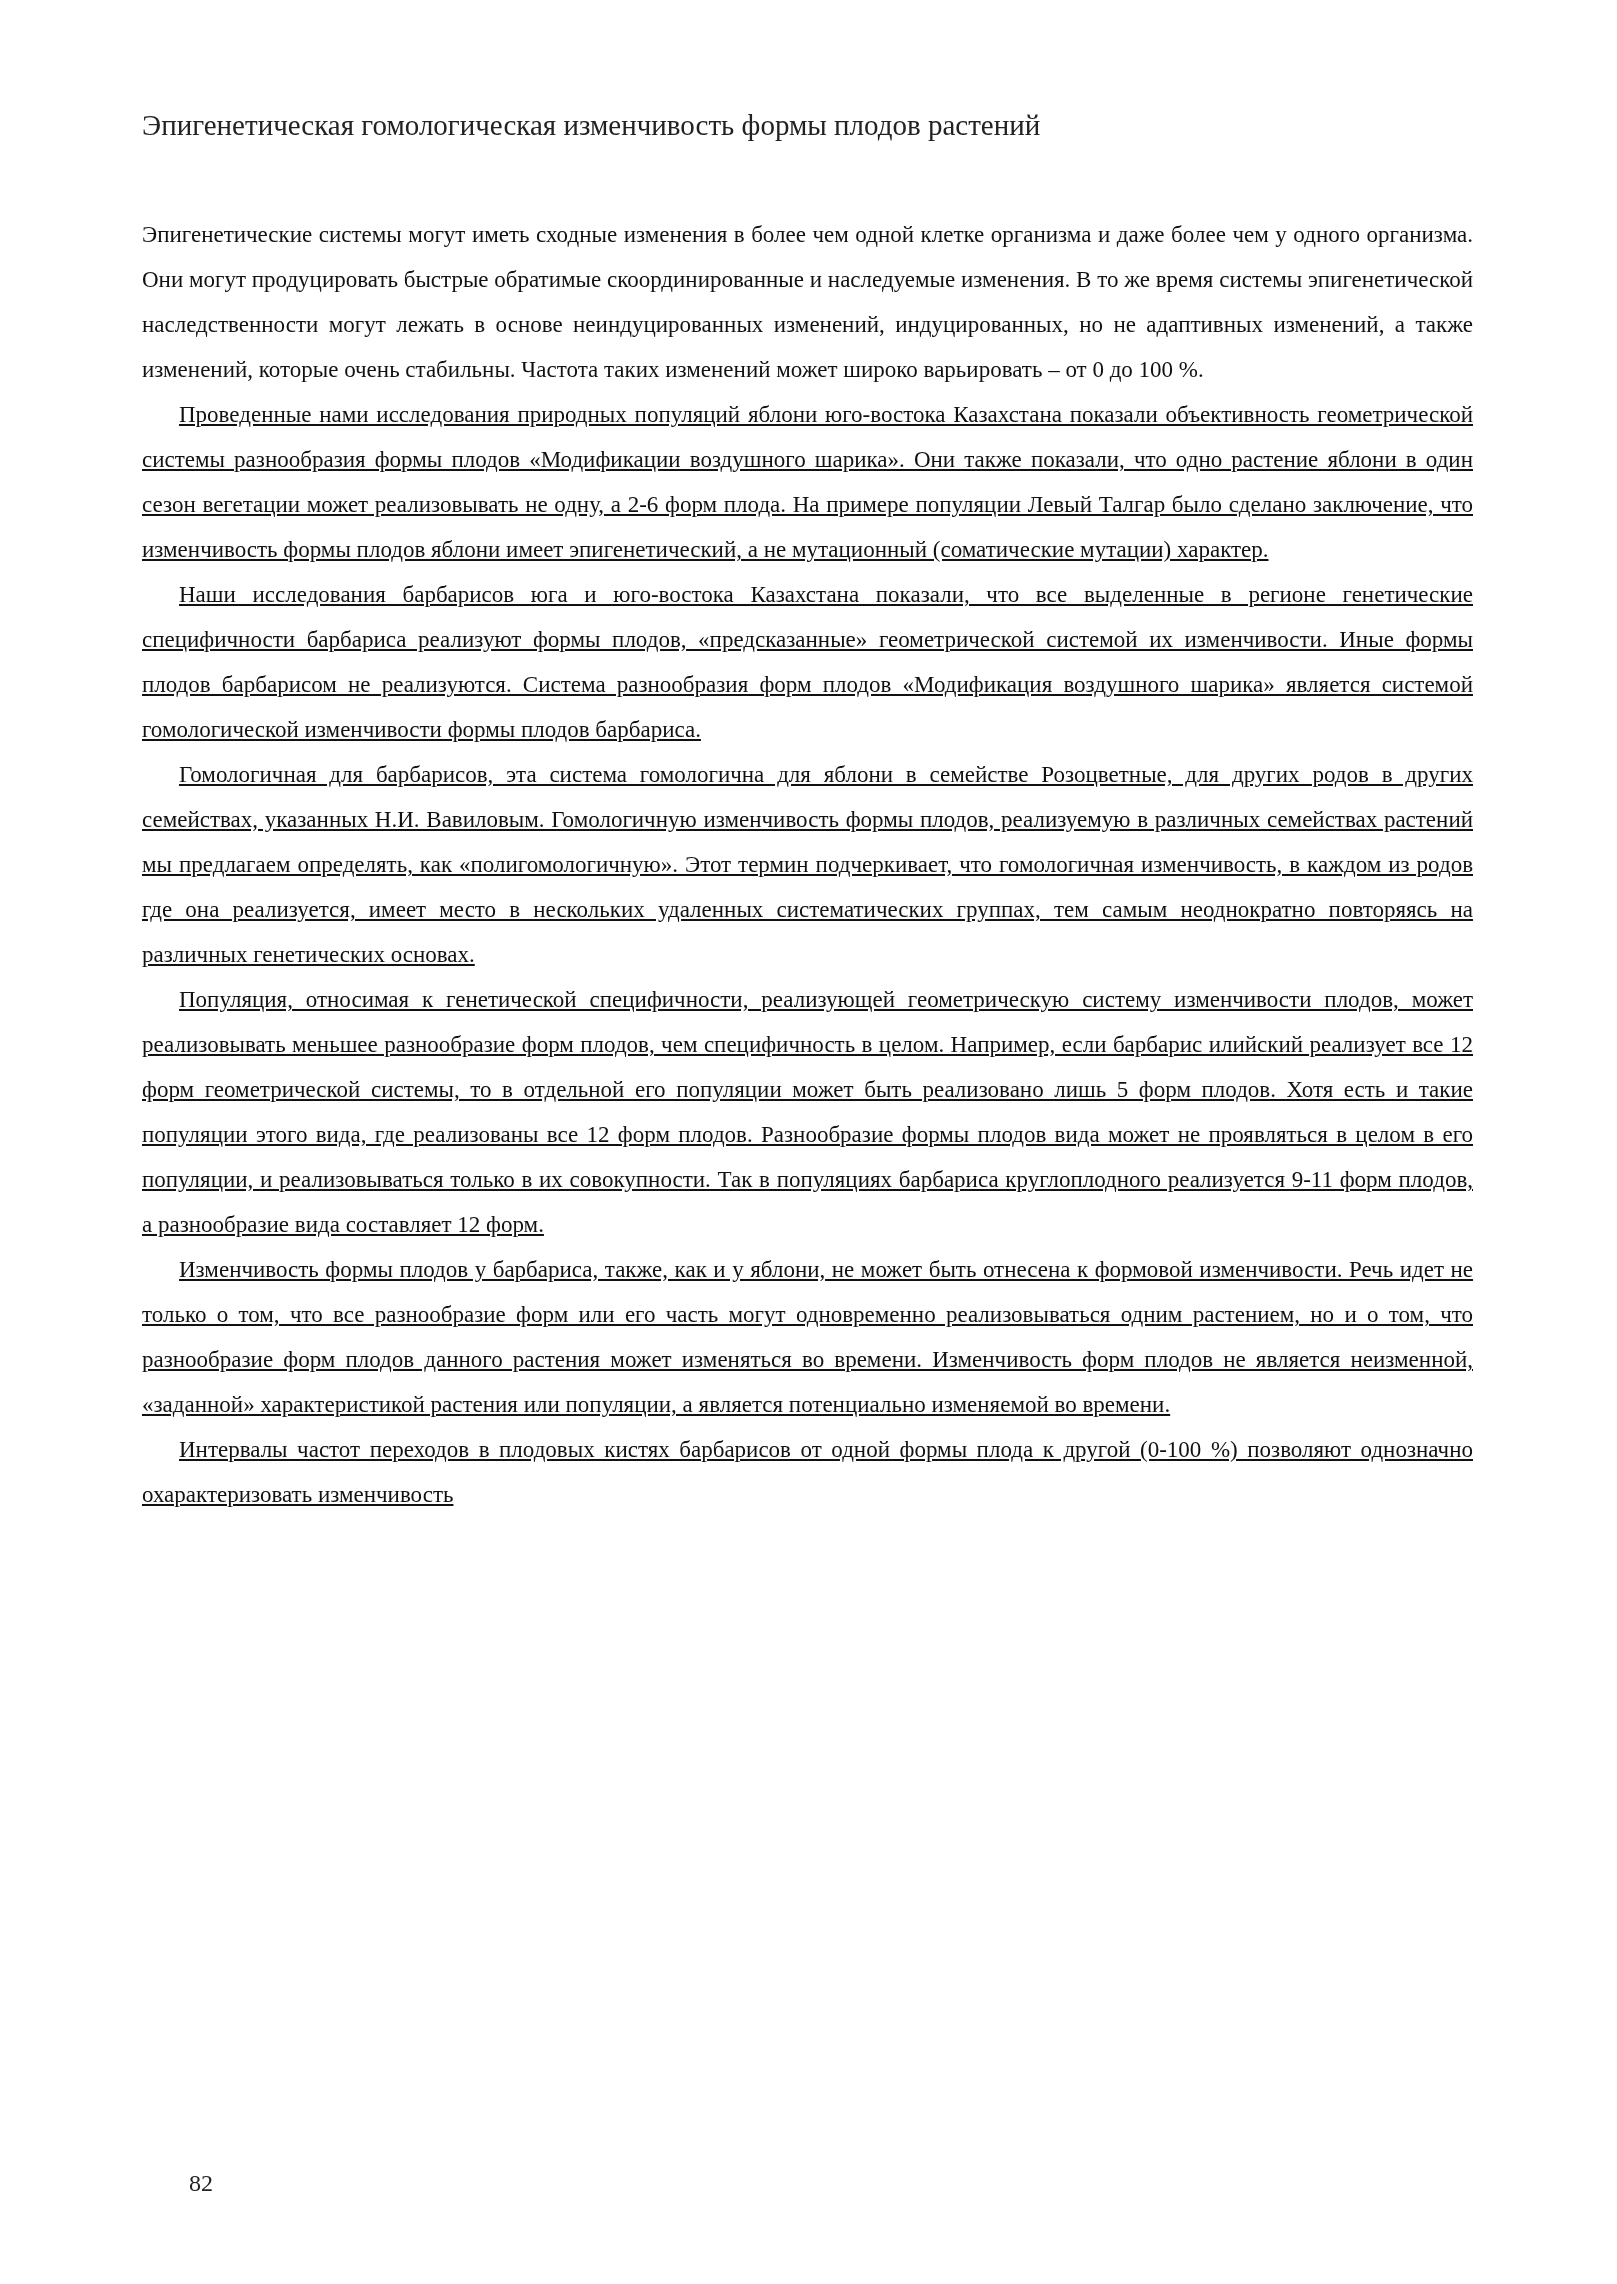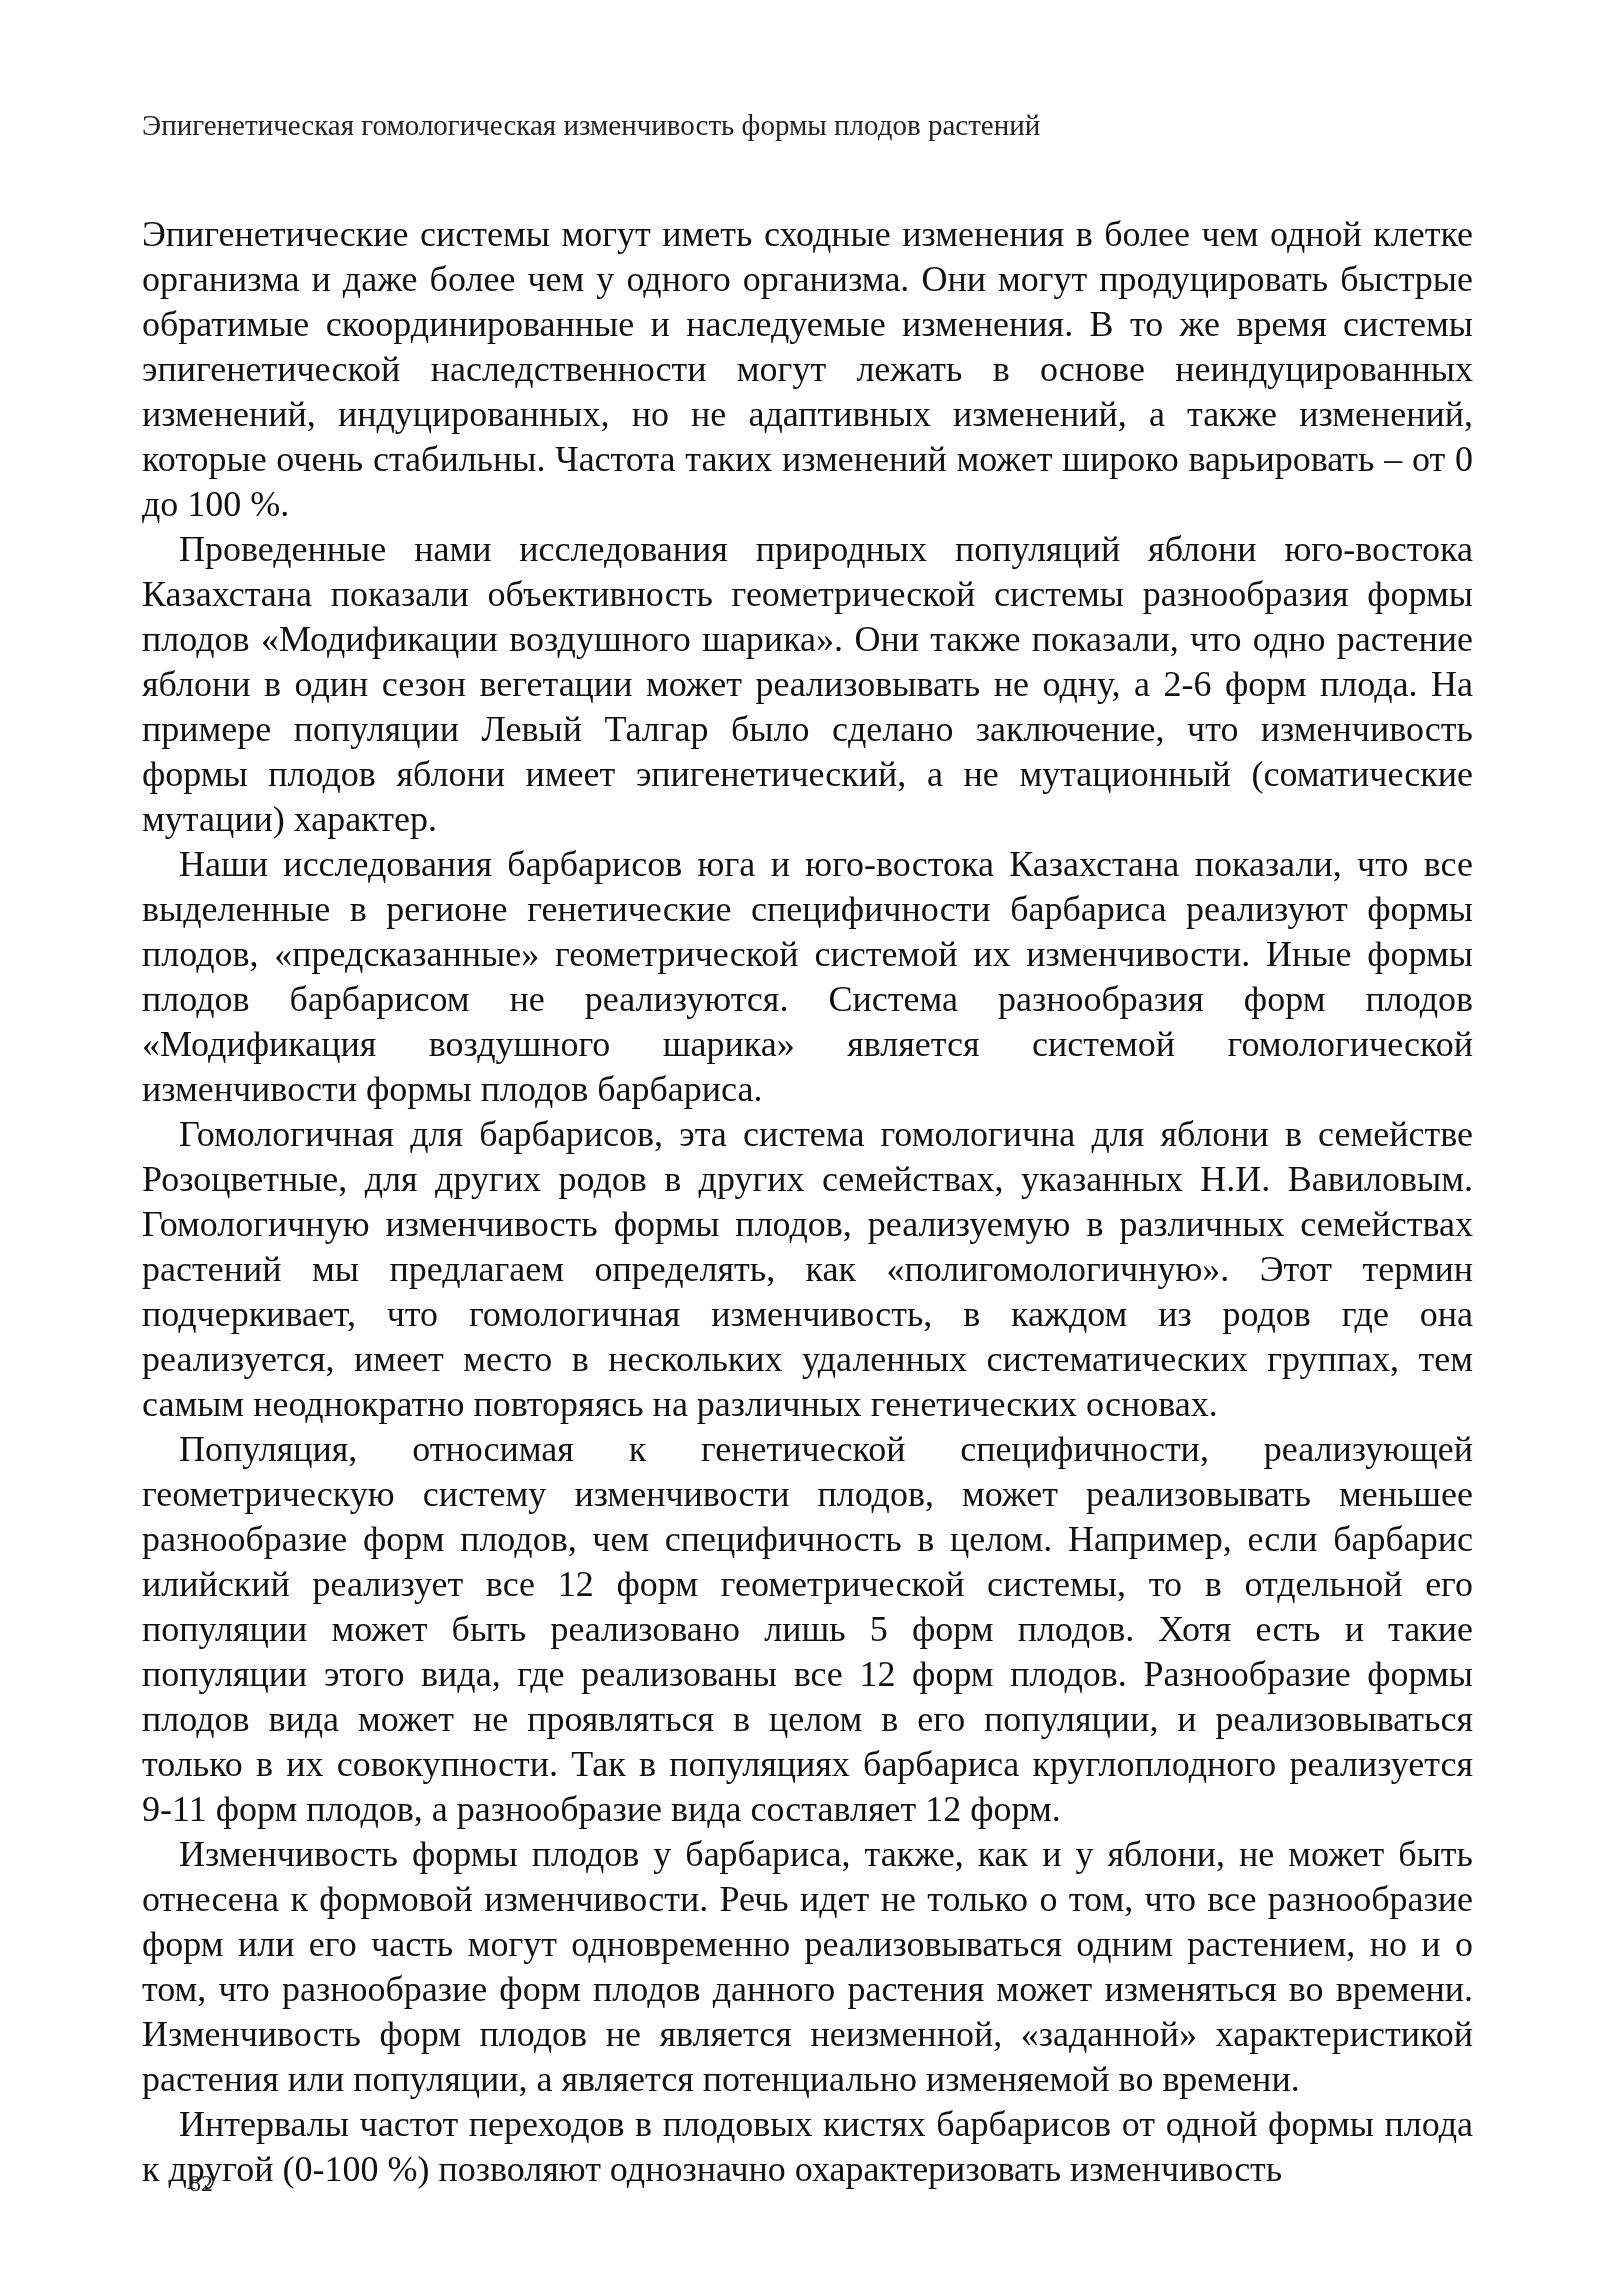--- a/index.html
+++ b/index.html
@@ -31,32 +31,33 @@
     font-size: 29px;
     line-height: 37px;
     white-space: nowrap;
     color: #222;
   }
   .body-text {
     position: absolute;
     left: 142px;
     top: 200px;
     width: 1331px;
-    font-size: 36px;
+    font-size: 23px;
     line-height: 45px;
     text-align: justify;
     hyphens: manual;
     color: #111;
   }
   .body-text p {
     margin: 0;
     text-indent: 0;
   }
   .body-text p.indent {
     text-indent: 37px;
+    text-decoration: underline;
   }
   .page-number {
     position: absolute;
     left: 189px;
     top: 2153px;
     font-size: 24px;
     line-height: 37px;
     color: #222;
   }
 </style>

